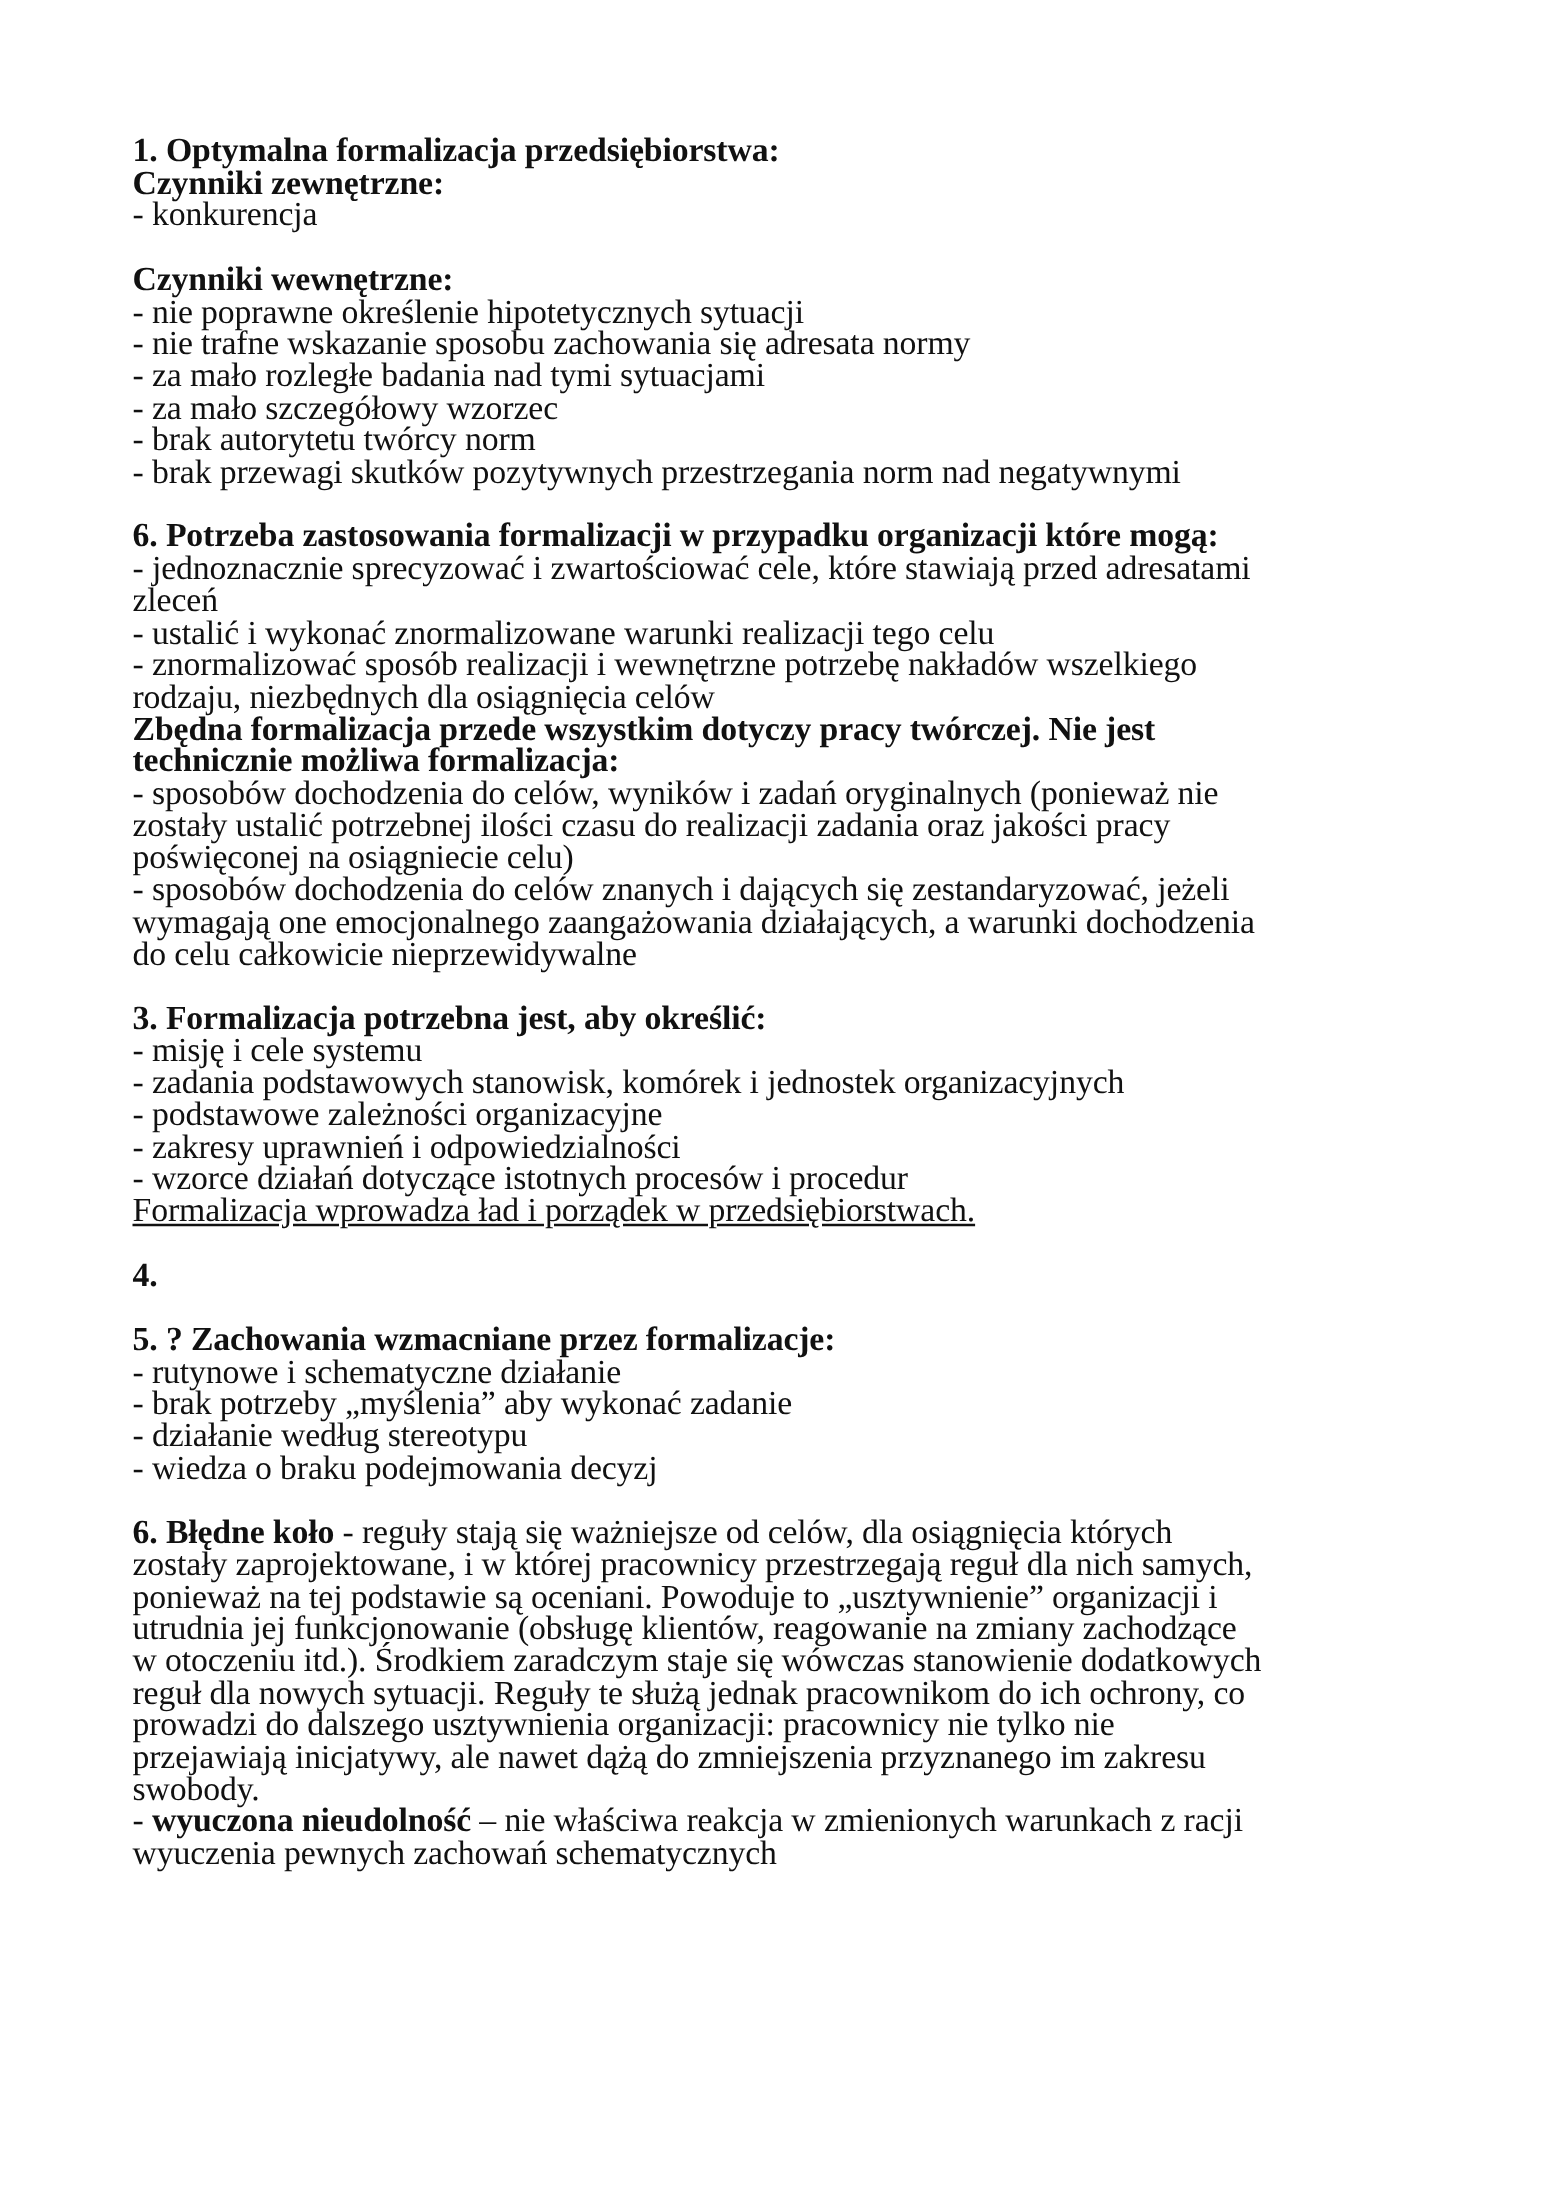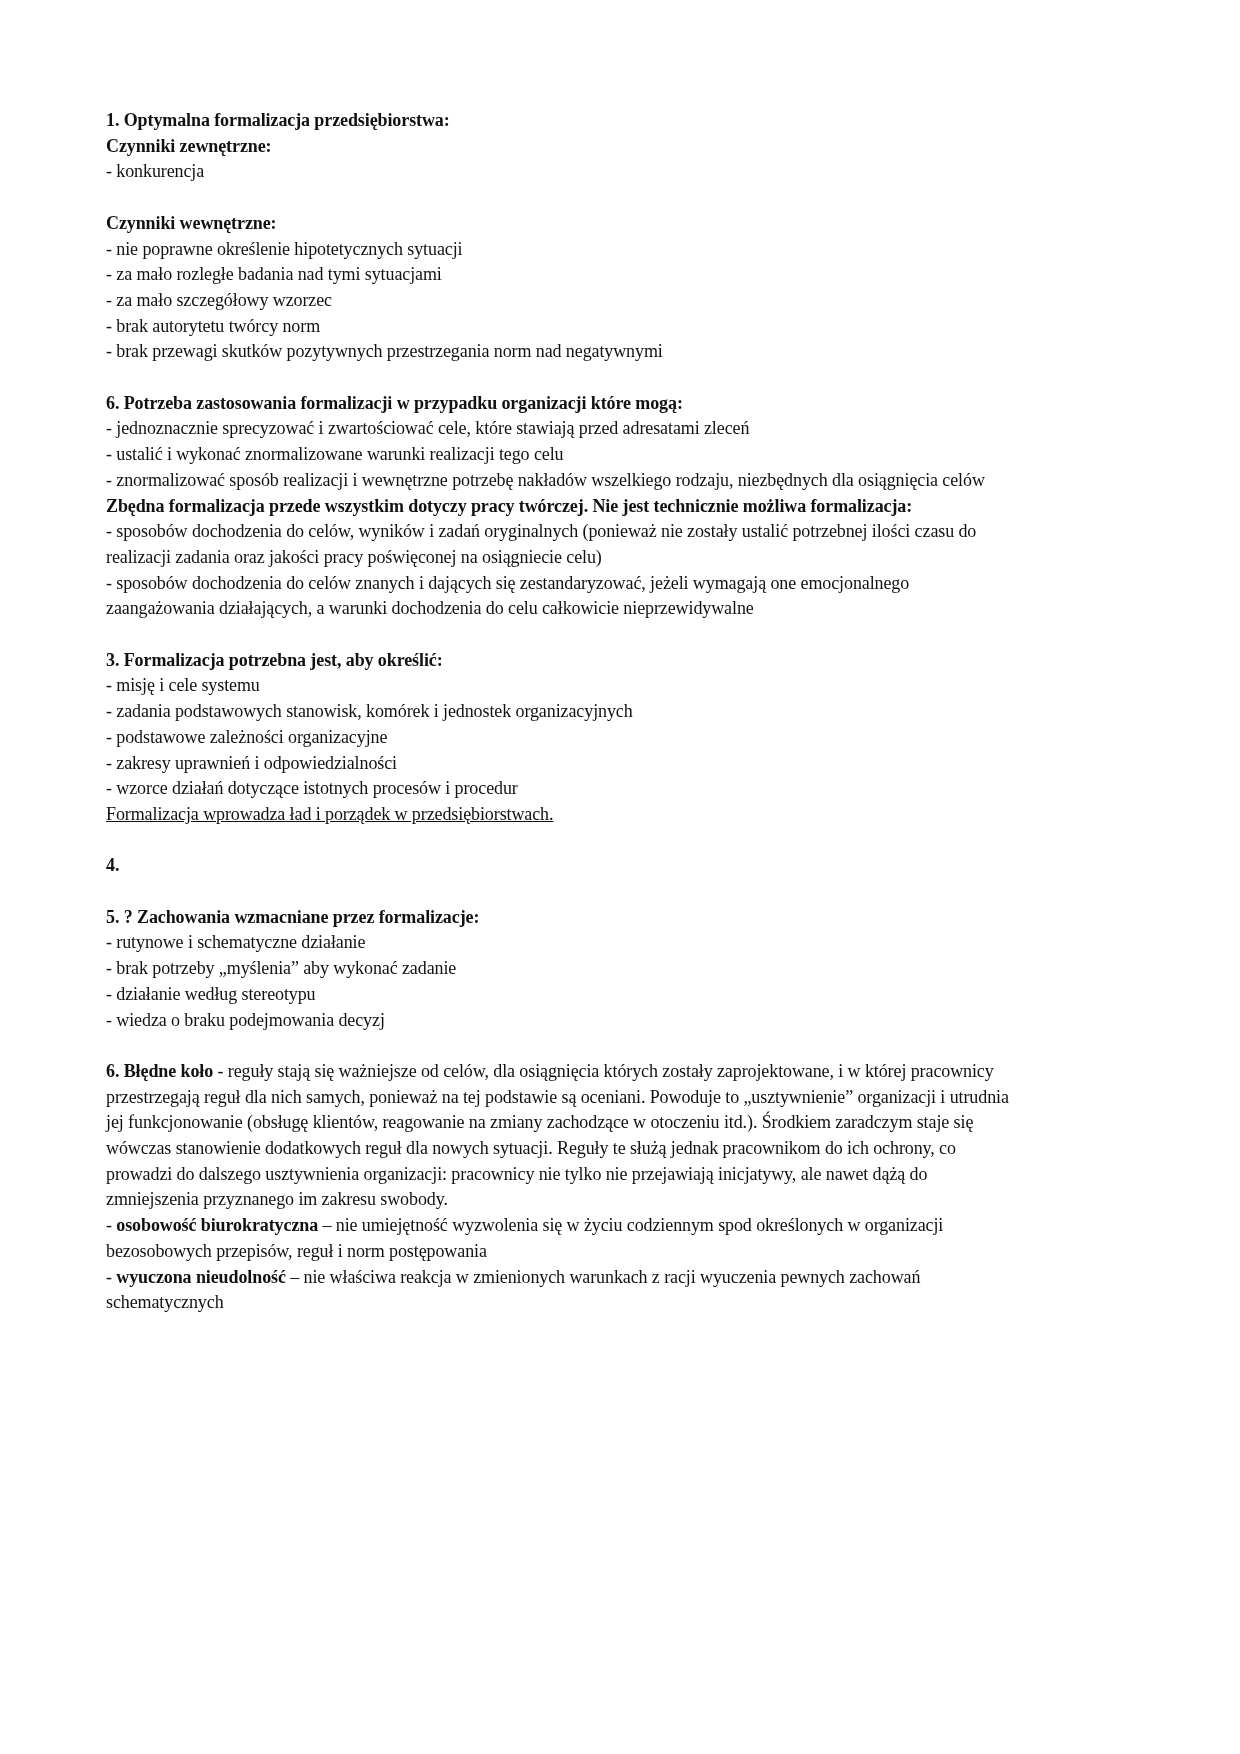--- a/index.html
+++ b/index.html
@@ -3,39 +3,40 @@
 <meta charset="utf-8">
 <style>
   html, body { margin: 0; padding: 0; background: #ffffff; }
   body {
     width: 1240px; height: 1754px; position: relative; overflow: hidden;
     font-family: "Liberation Serif", "DejaVu Serif", serif;
     color: #111111;
   }
   .page {
     position: absolute; left: 106px; top: 108px; width: 906px;
-    font-size: 18px; line-height: 25.7px; letter-spacing: -0.1px;
+    font-size: 27px; line-height: 25.7px; letter-spacing: -0.1px;
   }
   .line { margin: 0; padding: 0; min-height: 25.7px; white-space: normal; }
   .blank { height: 25.7px; }
   .b { font-weight: bold; }
   .u { text-decoration: underline; }
   p { margin: 0; }
 </style>
 </head>
 <body>
 
 <div class="page">
 
   <p class="line b">1. Optymalna formalizacja przedsiębiorstwa:</p>
   <p class="line b">Czynniki zewnętrzne:</p>
   <p class="line">- konkurencja</p>
   <div class="blank"></div>
   <p class="line b">Czynniki wewnętrzne:</p>
   <p class="line">- nie poprawne określenie hipotetycznych sytuacji</p>
+  <p class="line">- nie trafne wskazanie sposobu zachowania się adresata normy</p>
   <p class="line">- za mało rozległe badania nad tymi sytuacjami</p>
   <p class="line">- za mało szczegółowy wzorzec</p>
   <p class="line">- brak autorytetu twórcy norm</p>
   <p class="line">- brak przewagi skutków pozytywnych przestrzegania norm nad negatywnymi</p>
   <div class="blank"></div>
 
   <p class="line b">6. Potrzeba zastosowania formalizacji w przypadku organizacji które mogą:</p>
   <p class="line">- jednoznacznie sprecyzować i zwartościować cele, które stawiają przed adresatami zleceń</p>
   <p class="line">- ustalić i wykonać znormalizowane warunki realizacji tego celu</p>
   <p class="line">- znormalizować sposób realizacji i wewnętrzne potrzebę nakładów wszelkiego rodzaju, niezbędnych dla osiągnięcia celów</p>
@@ -57,16 +58,15 @@
   <div class="blank"></div>
 
   <p class="line b">5. ? Zachowania wzmacniane przez formalizacje:</p>
   <p class="line">- rutynowe i schematyczne działanie</p>
   <p class="line">- brak potrzeby „myślenia” aby wykonać zadanie</p>
   <p class="line">- działanie według stereotypu</p>
   <p class="line">- wiedza o braku podejmowania decyzj</p>
   <div class="blank"></div>
 
   <p class="line"><span class="b">6. Błędne koło</span><span> - reguły stają się ważniejsze od celów, dla osiągnięcia których zostały zaprojektowane, i w której pracownicy przestrzegają reguł dla nich samych, ponieważ na tej podstawie są oceniani. Powoduje to „usztywnienie” organizacji i utrudnia jej funkcjonowanie (obsługę klientów, reagowanie na zmiany zachodzące w otoczeniu itd.). Środkiem zaradczym staje się wówczas stanowienie dodatkowych reguł dla nowych sytuacji. Reguły te służą jednak pracownikom do ich ochrony, co prowadzi do dalszego usztywnienia organizacji: pracownicy nie tylko nie przejawiają inicjatywy, ale nawet dążą do zmniejszenia przyznanego im zakresu swobody.</span></p>
-  <p class="line"><span>- </span><span class="b">osobowość biurokratyczna</span><span> – nie umiejętność wyzwolenia się w życiu codziennym spod określonych w organizacji bezosobowych przepisów, reguł i norm postępowania</span></p>
   <p class="line"><span>- </span><span class="b">wyuczona nieudolność</span><span> – nie właściwa reakcja w zmienionych warunkach z racji wyuczenia pewnych zachowań schematycznych</span></p>
 
 </div>
 
 </body></html>

